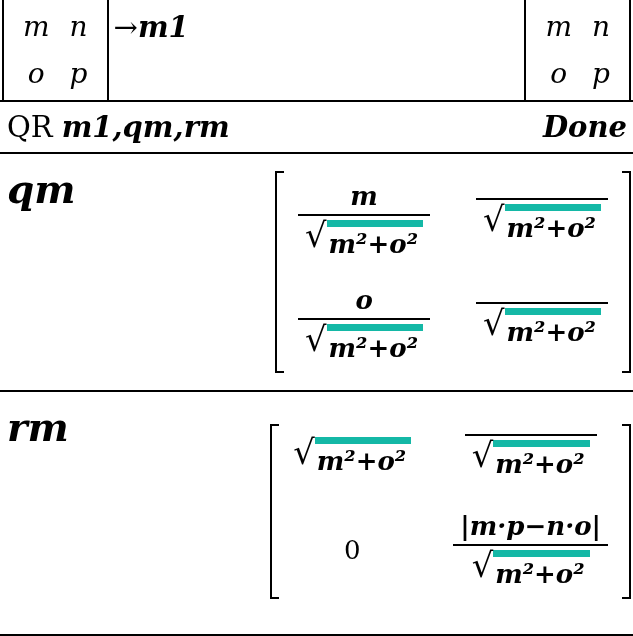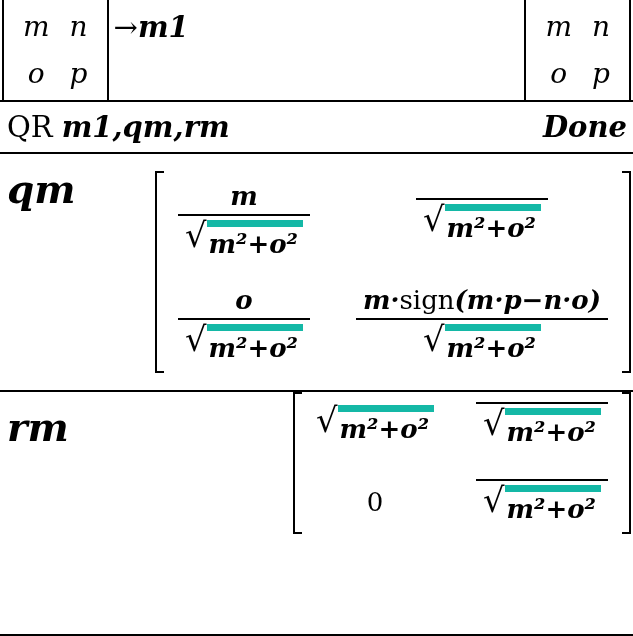--- a/index.html
+++ b/index.html
@@ -3,21 +3,21 @@
 <meta charset="utf-8">
 <style>
   * { box-sizing: border-box; margin: 0; padding: 0; }
   html, body { width: 633px; height: 636px; }
   body { background: #fff; color: #000; font-family: "DejaVu Serif", "Liberation Serif", serif; }
   .screen { width: 633px; height: 636px; display: flex; flex-direction: column; overflow: hidden; background: #fff; }
   .entry { border-bottom: 2px solid #000; display: flex; justify-content: space-between; }
   .e1 { height: 102px; align-items: center; padding: 0 2px; }
   .e2 { height: 52px; align-items: center; font-size: 29px; padding: 0 6px 0 7px; }
   .e3 { height: 238px; align-items: center; padding: 0 2px 0 7px; }
-  .e4 { height: 244px; align-items: flex-start; padding: 0 2px 4px 7px; }
+  .e4 { height: 244px; align-items: center; padding: 0 2px 4px 7px; }
   .it { font-style: italic; font-weight: bold; }
   .up { font-style: normal; }
   .label { font-size: 39px; align-self: flex-start; margin-top: 12px; }
 
   .mx { display: inline-flex; align-items: stretch; }
   .br { width: 9px; flex: none; }
   .br.l { border-left: 2px solid #000; border-top: 2px solid #000; border-bottom: 2px solid #000; }
   .br.r { border-right: 2px solid #000; border-top: 2px solid #000; border-bottom: 2px solid #000; }
   .cells { display: grid; grid-template-columns: auto auto; align-items: center; justify-items: center; }
 
@@ -103,21 +103,20 @@
 
         <span class="frac">
           <span class="num it">o</span>
           <span class="den"><span class="sqrt">
                 <span class="rs">√</span>
                 <span class="rc it">m²+o²</span>
               </span></span>
         </span>
 
         <span class="frac">
-          <span class="num"><span class="it">m·</span><span class="up">sign</span><span class="it">(m·p−n·o)</span></span>
           <span class="den"><span class="sqrt">
                 <span class="rs">√</span>
                 <span class="rc it">m²+o²</span>
               </span></span>
         </span>
 
       </span>
       <span class="br r"></span>
     </span>
   </div>
@@ -136,20 +135,21 @@
         <span class="frac">
           <span class="den"><span class="sqrt">
                 <span class="rs">√</span>
                 <span class="rc it">m²+o²</span>
               </span></span>
         </span>
 
         <span class="up">0</span>
 
         <span class="frac">
+          <span class="num it">|m·p−n·o|</span>
           <span class="den"><span class="sqrt">
                 <span class="rs">√</span>
                 <span class="rc it">m²+o²</span>
               </span></span>
         </span>
 
       </span>
       <span class="br r"></span>
     </span>
   </div>

